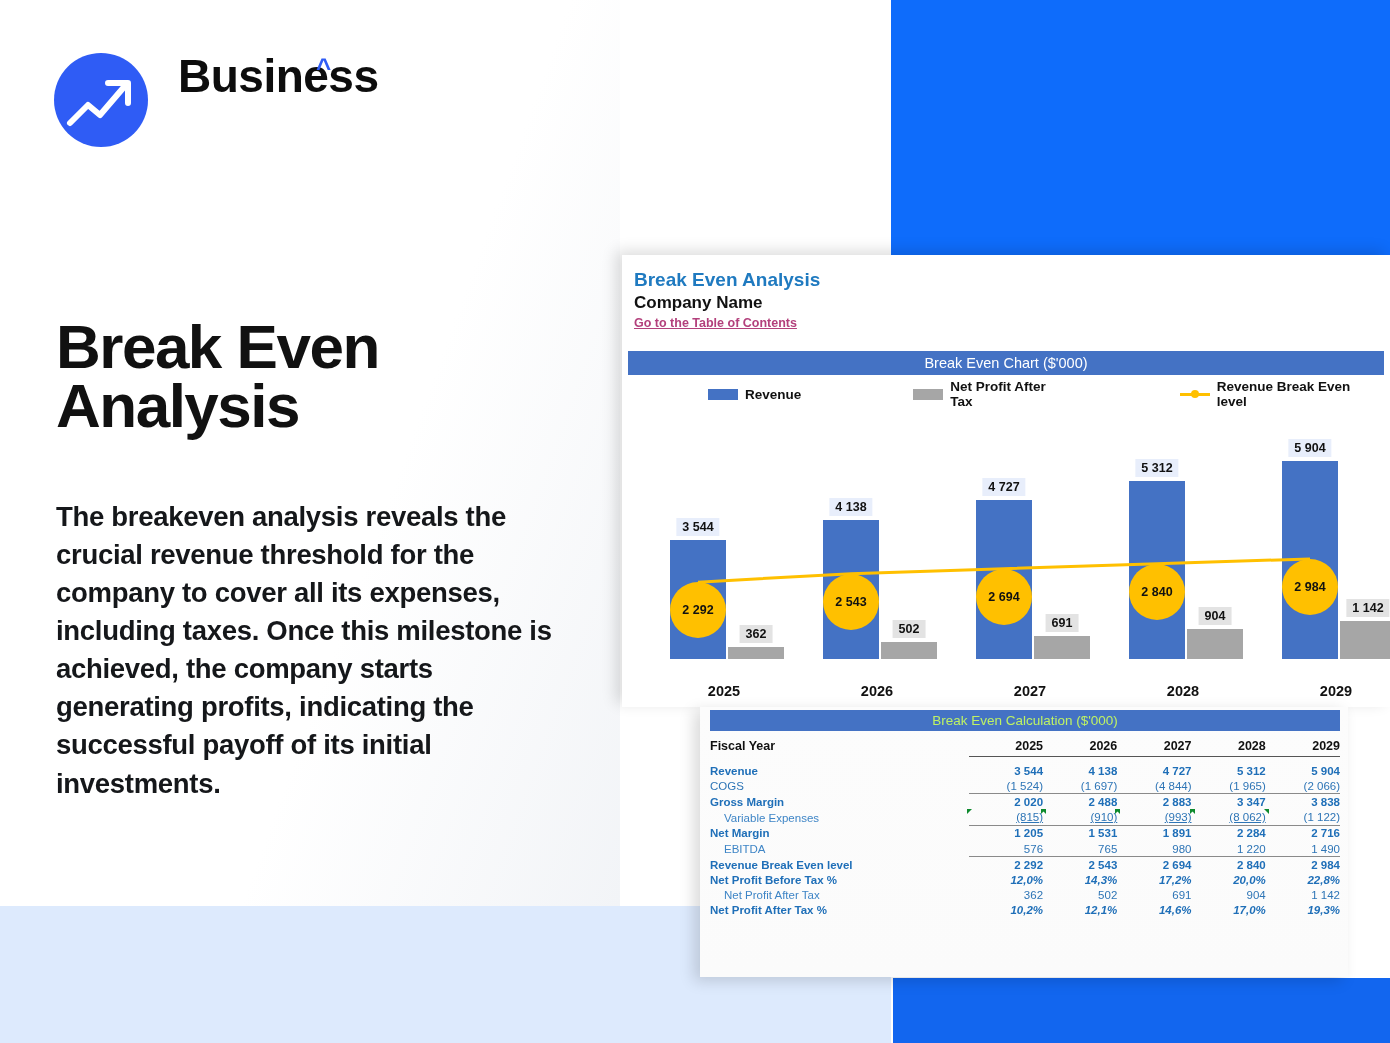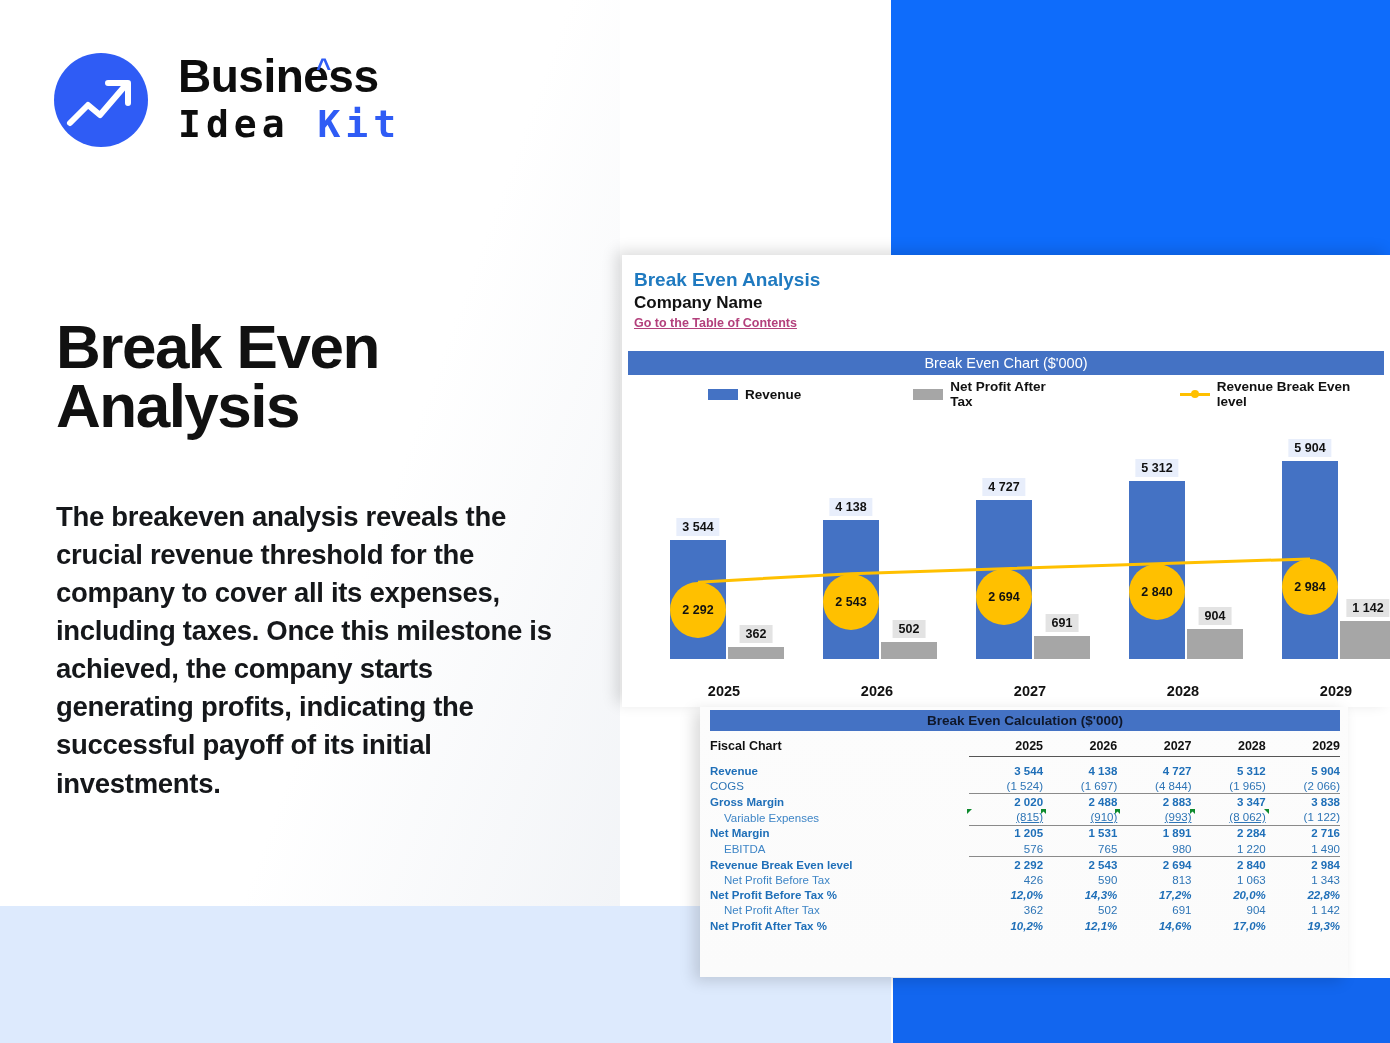--- a/index.html
+++ b/index.html
@@ -142,21 +142,21 @@
 
   
   .table-panel {
     position:absolute; left:700px; top:707px; width:648px; height:270px;
     background:linear-gradient(180deg,#fcfcfc 0%,#fbfbfb 100%);
     box-shadow:-6px 4px 14px rgba(0,0,0,0.15);
     overflow:hidden;
   }
   .tbl-titlebar {
     position:absolute; left:10px; top:3px; width:630px; height:21px;
-    background:#4472c4; color:#0f172a; font-size:13.5px; font-weight:bold;
+    background:#4472c4; color:#bef264; font-size:13.5px; font-weight:normal;
     display:flex; align-items:center; justify-content:center;
   }
   table.calc {
     position:absolute; left:10px; top:30px; width:630px;
     border-collapse:collapse; font-size:11.5px; color:#2e75b6;
   }
   table.calc td { padding:1.6px 0; white-space:nowrap; }
   td.lab { width:258px; text-align:left; }
   td.num { width:74px; text-align:right; padding-right:4px; }
   tr.hdr td { font-size:12.5px; font-weight:bold; color:#111; padding-bottom:3px; }
@@ -190,23 +190,20 @@
     <svg width="94" height="94" viewBox="0 0 94 94">
       <path d="M16 70 L34 52 L46 62 L70 34" stroke="#ffffff" stroke-width="6" fill="none" stroke-linecap="round" stroke-linejoin="round"></path>
       <path d="M54 30 L74 30 L74 50" stroke="#ffffff" stroke-width="6" fill="none" stroke-linecap="round" stroke-linejoin="round"></path>
     </svg>
   </div>
   <div class="logo-text">
     <div class="logo-line1">
       <span>Business</span>
       <span class="logo-hat">^</span>
     </div>
-    <div class="logo-line2">
-      <span>Idea </span><span class="logo-kit">Kit</span>
-    </div>
   </div>
 </div>
 
 <h1 class="headline">Break Even Analysis</h1>
 <p class="paragraph">The breakeven analysis reveals the crucial revenue threshold for the company to cover all its expenses, including taxes. Once this milestone is achieved, the company starts generating profits, indicating the successful payoff of its initial investments.</p>
 
 <div class="chart-panel">
   <div class="sheet-title">Break Even Analysis</div>
   <div class="sheet-company">Company Name</div>
   <a class="sheet-toc" href="#">Go to the Table of Contents</a>
@@ -275,21 +272,21 @@
     <div class="xlabel" style="left:479px;">2028</div>
     <div class="xlabel" style="left:632px;">2029</div>
   </div>
 </div>
 
 <div class="table-panel">
   <div class="tbl-titlebar">Break Even Calculation ($'000)</div>
   <table class="calc">
     <tbody>
       <tr class="hdr">
-        <td class="lab">Fiscal Chart</td>
+        <td class="lab">Fiscal Year</td>
         <td class="num">2025</td>
         <td class="num">2026</td>
         <td class="num">2027</td>
         <td class="num">2028</td>
         <td class="num">2029</td>
       </tr>
       <tr class="spacer">
           <td colspan="6"></td>
         </tr>
 
@@ -342,28 +339,20 @@
         <td class="num">1 490</td>
       </tr>
       <tr class="b rule-top">
         <td class="lab">Revenue Break Even level</td>
         <td class="num">2 292</td>
         <td class="num">2 543</td>
         <td class="num">2 694</td>
         <td class="num">2 840</td>
         <td class="num">2 984</td>
       </tr>
-      <tr class="sub">
-        <td class="lab">Net Profit Before Tax</td>
-        <td class="num">426</td>
-        <td class="num">590</td>
-        <td class="num">813</td>
-        <td class="num">1 063</td>
-        <td class="num">1 343</td>
-      </tr>
       <tr class="b ital">
         <td class="lab">Net Profit Before Tax %</td>
         <td class="num">12,0%</td>
         <td class="num">14,3%</td>
         <td class="num">17,2%</td>
         <td class="num">20,0%</td>
         <td class="num">22,8%</td>
       </tr>
       <tr class="sub">
         <td class="lab">Net Profit After Tax</td>

